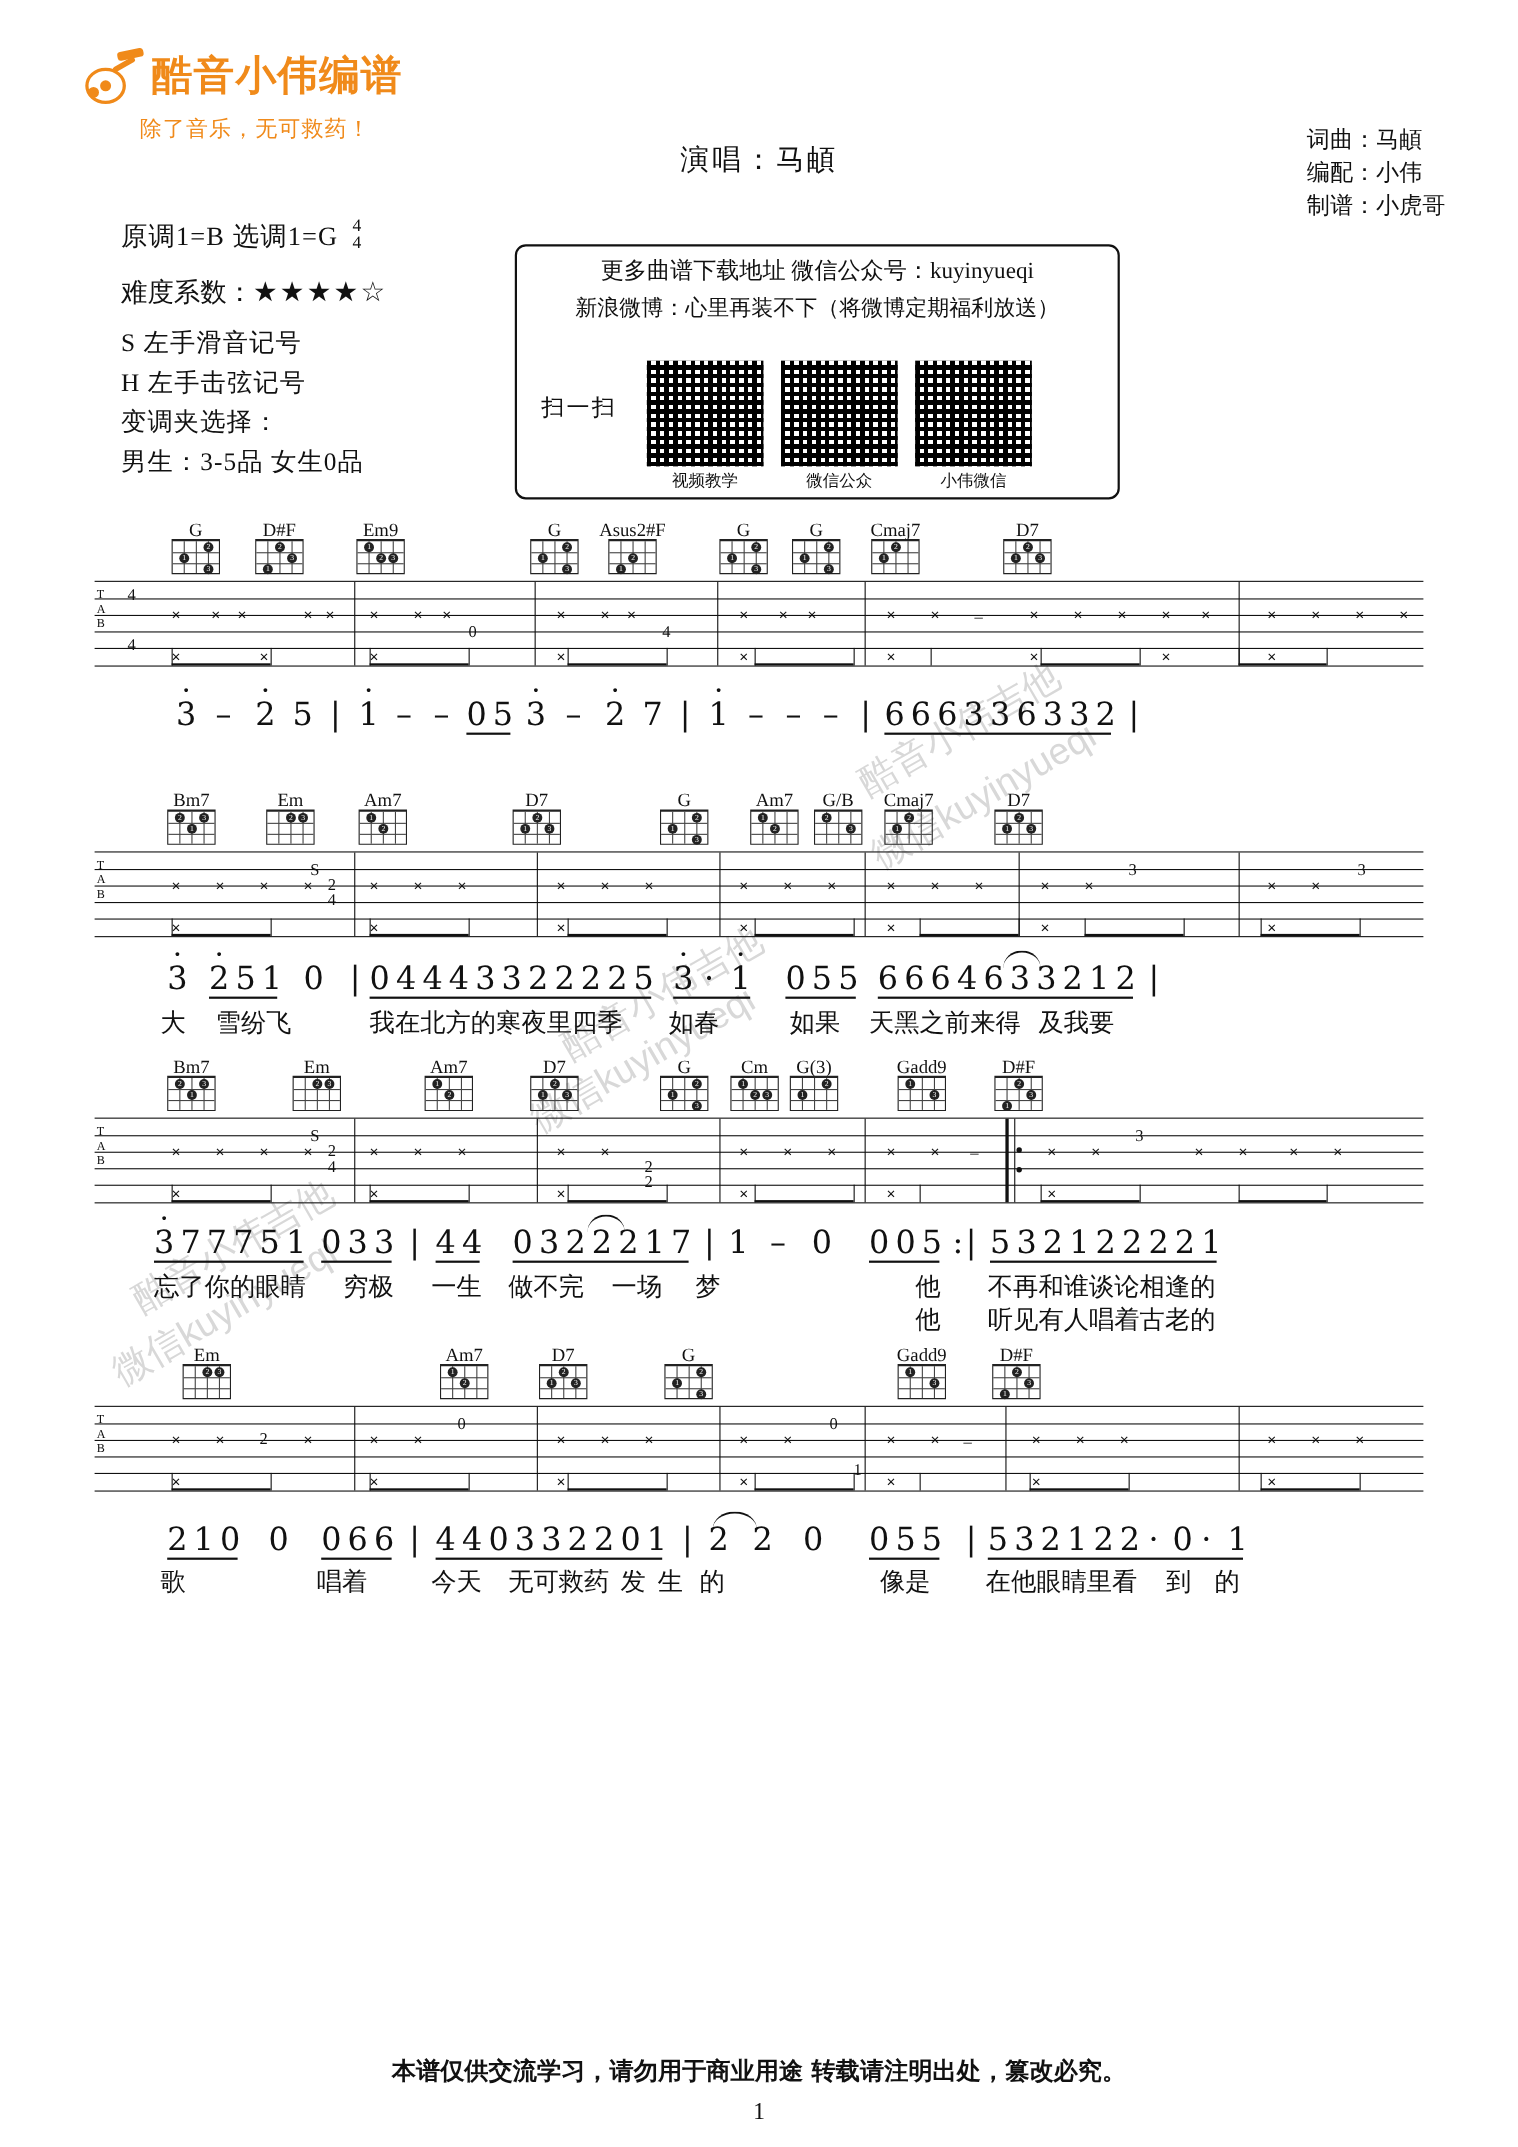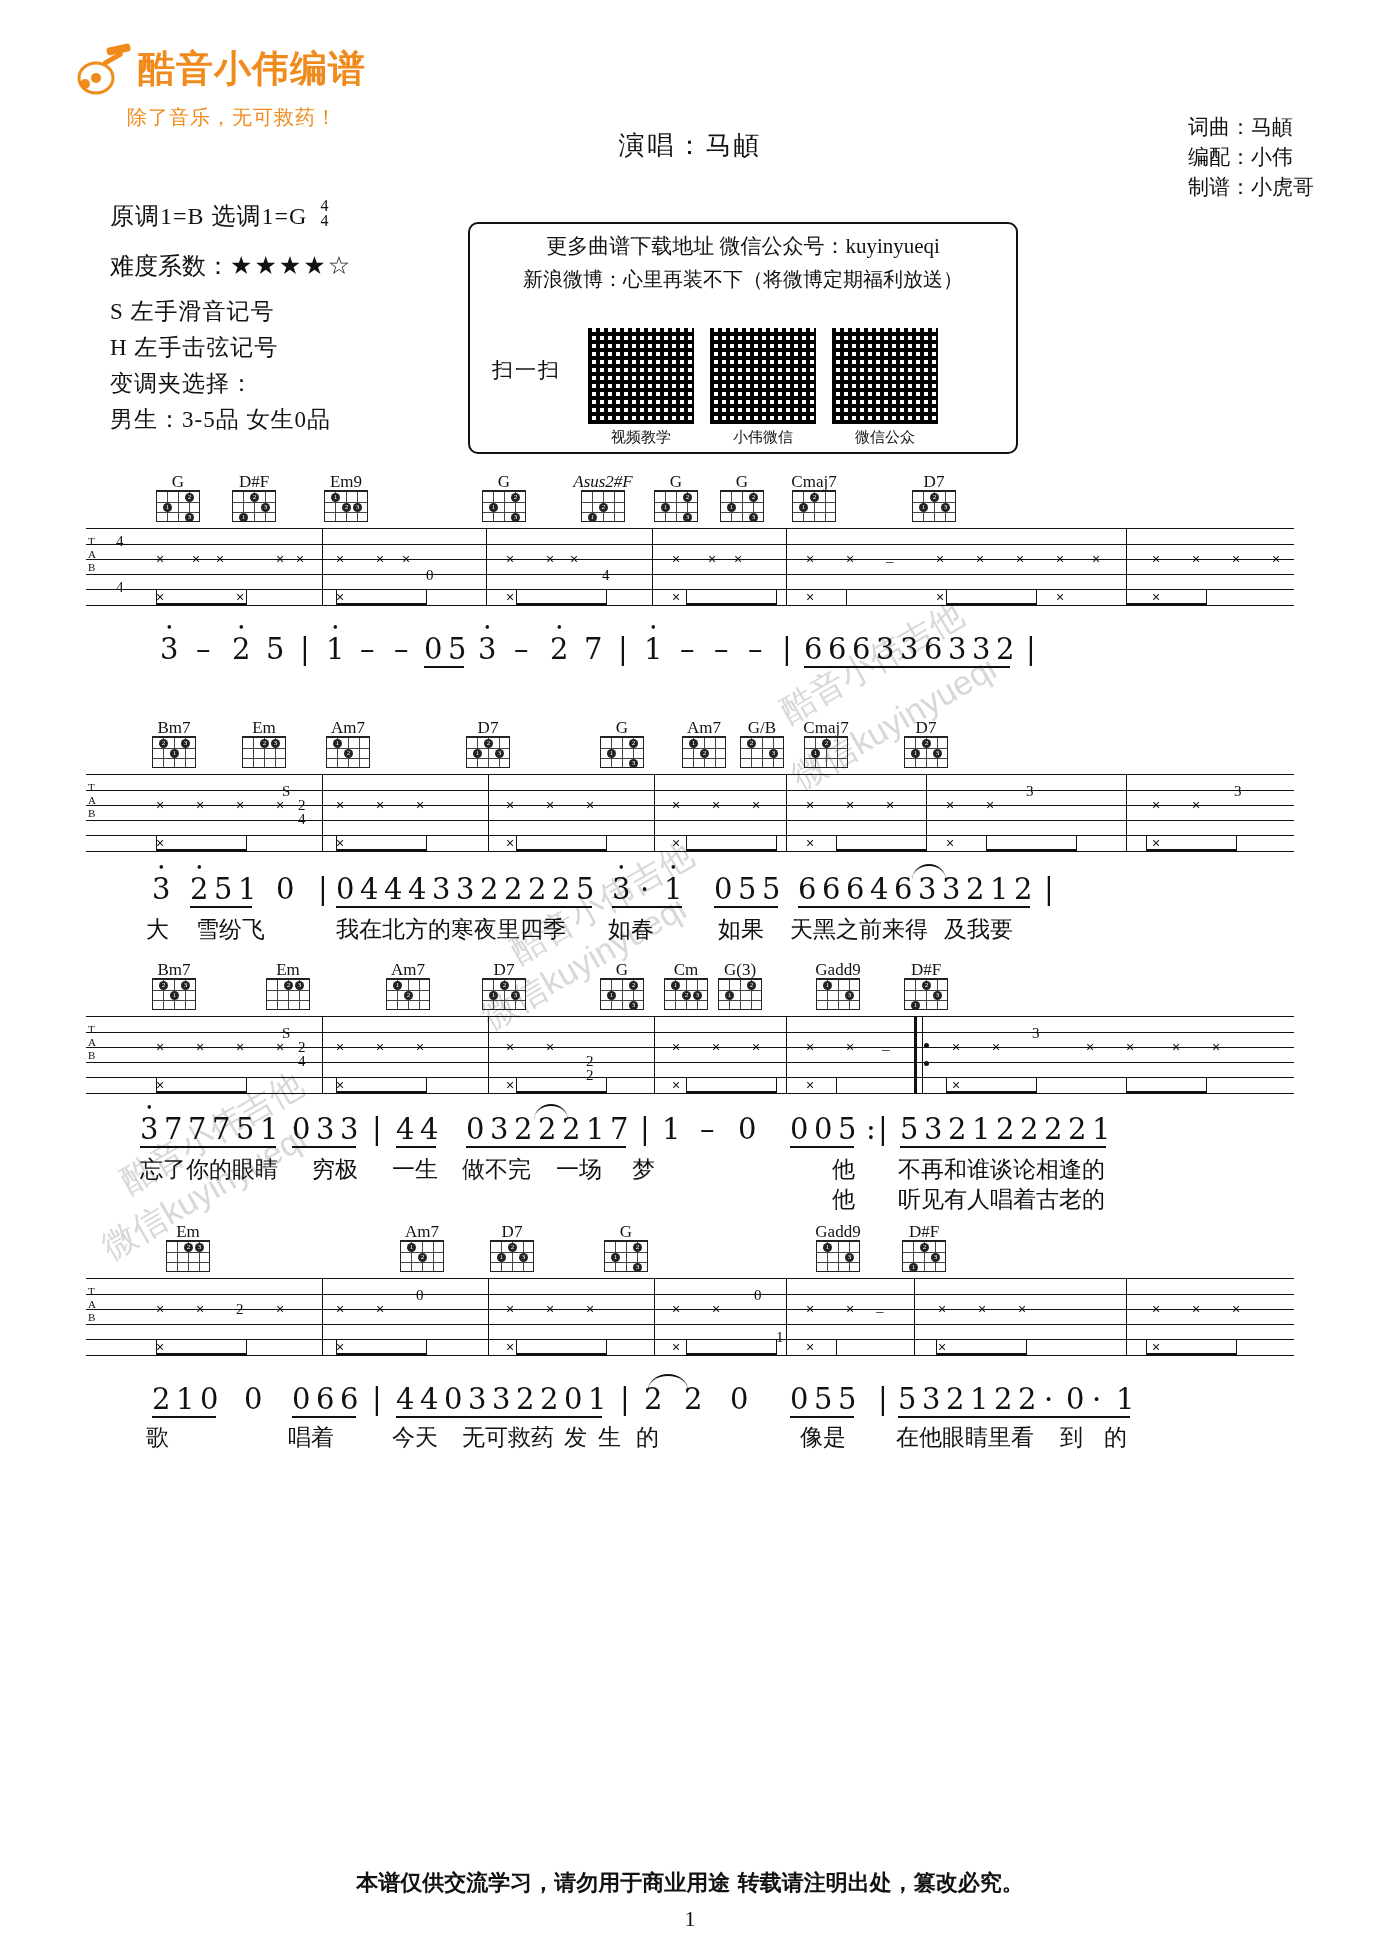--- a/index.html
+++ b/index.html
@@ -132,25 +132,25 @@
     <div class="ib-line">更多曲谱下载地址 微信公众号：kuyinyueqi</div>
     <div class="ib-line2">新浪微博：心里再装不下（将微博定期福利放送）</div>
     <div class="scan">扫一扫</div>
     <div class="qrs">
       <div class="qr-wrap">
           <div class="qr"></div>
           <div class="qr-cap">视频教学</div>
         </div>
       <div class="qr-wrap">
           <div class="qr"></div>
-          <div class="qr-cap">小伟微信</div>
+          <div class="qr-cap">微信公众</div>
         </div>
       <div class="qr-wrap">
           <div class="qr"></div>
-          <div class="qr-cap">微信公众</div>
+          <div class="qr-cap">小伟微信</div>
         </div>
     </div>
   </div>
 
   <div class="wm" style="left:770px;top:640px;">酷音小伟吉他</div>
   <div class="wm" style="left:780px;top:700px;">微信kuyinyueqi</div>
   <div class="wm" style="left:500px;top:880px;">酷音小伟吉他</div>
   <div class="wm" style="left:470px;top:940px;">微信kuyinyueqi</div>
   <div class="wm" style="left:110px;top:1110px;">酷音小伟吉他</div>
   <div class="wm" style="left:90px;top:1170px;">微信kuyinyueqi</div>
@@ -202,21 +202,21 @@
             <div class="v" style="left:10px"></div>
             <div class="v" style="left:21px"></div>
             <div class="v" style="left:32px"></div>
             <div class="h" style="top:10px"></div>
             <div class="h" style="top:20px"></div>
             <div class="dot" style="left:28px;top:1px">2</div>
             <div class="dot" style="left:6px;top:11px">1</div>
             <div class="dot" style="left:28px;top:21px">3</div>
           </div>
       </div>
-      <div class="chordbox" style="left:560px;width:86px;font-style:italic;">
+      <div class="chordbox" style="left:532px;width:86px;">
         <div class="chordname">Asus2#F</div>
         <div class="grid">
             <div class="v" style="left:10px"></div>
             <div class="v" style="left:21px"></div>
             <div class="v" style="left:32px"></div>
             <div class="h" style="top:10px"></div>
             <div class="h" style="top:20px"></div>
             <div class="dot" style="left:17px;top:11px">2</div>
             <div class="dot" style="left:6px;top:21px">1</div>
           </div>

